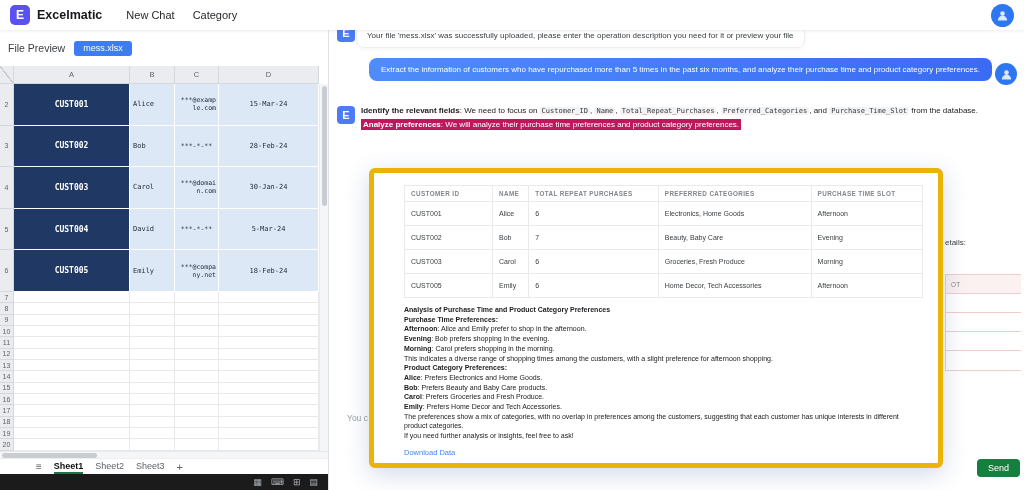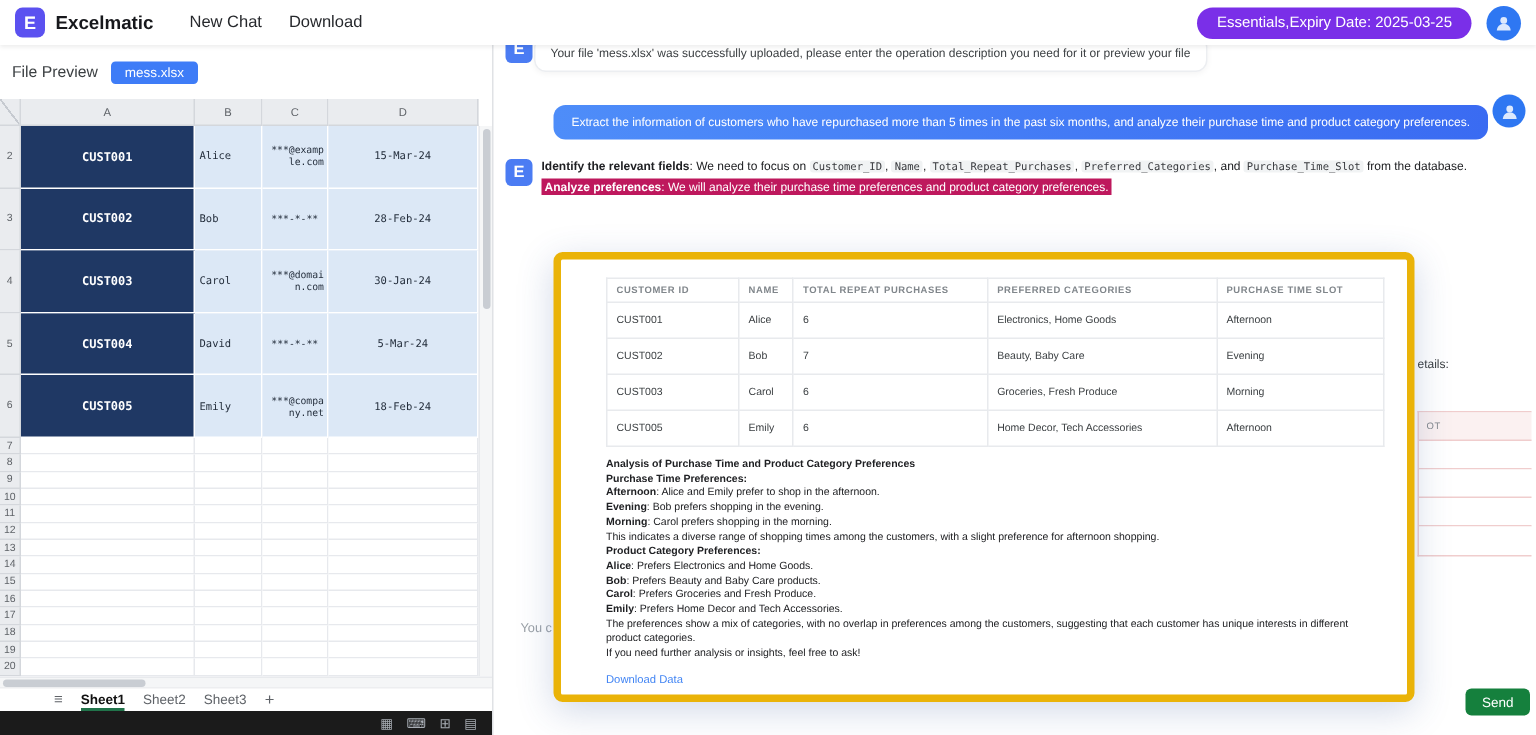--- a/index.html
+++ b/index.html
@@ -74,21 +74,21 @@
 
   
   .chat-panel { position: absolute; left: 329px; top: 30px; width: 695px; height: 460px;
     background: #fff; overflow: hidden; }
   .avatar-e { position: absolute; width: 18px; height: 18px; border-radius: 4px; background: #4B7CF3;
     color: #fff; font-weight: bold; font-size: 11px; display: flex; align-items: center; justify-content: center; }
   .a1 { left: 8px; top: -6px; }
   .a3 { left: 8px; top: 76px; }
   .msg1-card { position: absolute; left: 27px; top: -6px; padding: 6px 10px 7px; border: 1px solid #ECEEF1;
     border-radius: 8px; box-shadow: 0 1px 4px rgba(0,0,0,.05); font-size: 8px; color: #3C4043; white-space: nowrap; }
-  .msg2-bubble { position: absolute; left: 40px; top: 40px; padding: 7px 12px; border-radius: 8px;
+  .msg2-bubble { position: absolute; left: 40px; top: 28px; padding: 7px 12px; border-radius: 8px;
     background: linear-gradient(90deg, #4E8DF9, #3A6BF2); color: #fff; font-size: 8px; white-space: nowrap; }
   .msg2-avatar { position: absolute; left: 666px; top: 33px; width: 22px; height: 22px; border-radius: 50%;
     background: #2E77F2; display: flex; align-items: center; justify-content: center; }
   .msg3-body { position: absolute; left: 32px; top: 74px; width: 660px; font-size: 8px; line-height: 13px;
     color: #202124; }
   .msg3-body p { margin: 0; white-space: nowrap; }
   .msg3-body b { font-weight: bold; }
   .msg3-body code { font-family: "DejaVu Sans Mono", monospace; font-size: 7px; background: #F1F3F4;
     border-radius: 2px; padding: 0 2px; color: #37393D; }
   .hl { margin-top: 14px; }
@@ -129,24 +129,23 @@
 
 <div class="app">
 
   <header class="navbar">
     <div class="nav-left">
       <div class="logo">
         <span>E</span>
       </div>
       <span class="brand">Excelmatic</span>
       <a class="nav-link first">New Chat</a>
-      <a class="nav-link">Download</a>
+      <a class="nav-link">Category</a>
     </div>
     <div class="nav-right">
-      <div class="plan-badge">Essentials,Expiry Date: 2025-03-25</div>
       <div class="user-avatar">
         <svg viewBox="0 0 24 24" width="13" height="13">
           <circle cx="12" cy="8.5" r="4.2" fill="#DCE9FD"></circle>
           <path d="M3.5 21c0-4.7 3.8-8.5 8.5-8.5s8.5 3.8 8.5 8.5z" fill="#DCE9FD"></path>
         </svg>
       </div>
     </div>
   </header>
 
   <aside class="left-panel">

